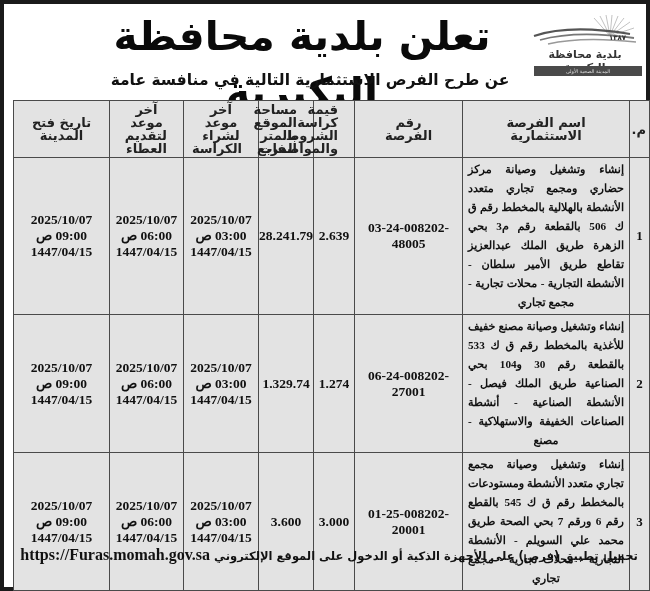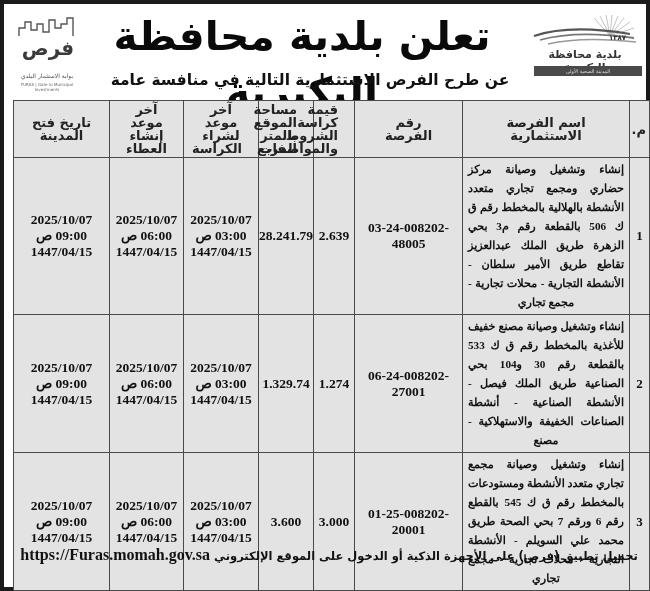--- a/index.html
+++ b/index.html
@@ -63,28 +63,20 @@
     .footer .line1 { font-size: 11.5px; line-height: 20px; }
     .footer .line2 { font-size: 11.5px; line-height: 22px; }
     .footer .url { font-family: "Liberation Serif", serif; font-size: 16px; font-weight: bold; direction: ltr; unicode-bidi: embed; }
   </style>
 </head>
 <body>
 
 <div class="frame">
 
   <div class="header">
-    <div class="logo-left">
-      <svg width="60" height="22" viewBox="0 0 60 22">
-        <polyline points="2,20 2,12 8,12 8,6 14,6 14,14 20,14 20,8 26,8 26,16 32,16 32,4 38,4 38,12 44,12 44,8 50,8 50,2 56,2 56,20" fill="none" stroke="#555" stroke-width="1.4"></polyline>
-      </svg>
-      <div class="furas">فرص</div>
-      <div class="portal">بوابة الاستثمار البلدي</div>
-      <div class="portal-en">FURAS | Gate to Municipal Investments</div>
-    </div>
 
     <div class="main-title">تعلن بلدية محافظة البكيرية</div>
     <div class="subtitle">عن طرح الفرص الاستثمارية التالية في منافسة عامة حسب الجدول التالي :</div>
 
     <div class="logo-right">
       <svg width="110" height="34" viewBox="0 0 110 34">
         <g stroke="#999" stroke-width="0.6">
           <line x1="80" y1="22" x2="70" y2="2"></line>
             <line x1="80" y1="22" x2="76" y2="1"></line>
             <line x1="80" y1="22" x2="82" y2="1"></line>
@@ -117,21 +109,21 @@
         <col style="width:96px">
       </colgroup>
       <thead>
         <tr>
           <th>م.</th>
           <th>اسم الفرصة الاستثمارية</th>
           <th>رقم الفرصة</th>
           <th>قيمة كراسة الشروط والمواصفات</th>
           <th>مساحة الموقع بالمتر المربع</th>
           <th>آخر موعد لشراء الكراسة</th>
-          <th>آخر موعد إنشاء العطاء</th>
+          <th>آخر موعد لتقديم العطاء</th>
           <th>تاريخ فتح المدينة</th>
         </tr>
       </thead>
       <tbody>
         <tr>
           <td class="idx">1</td>
           <td class="name">إنشاء وتشغيل وصيانة مركز حضاري ومجمع تجاري متعدد الأنشطة بالهلالية بالمخطط رقم ق ك 506 بالقطعة رقم م3 بحي الزهرة طريق الملك عبدالعزيز تقاطع طريق الأمير سلطان - الأنشطة التجارية - محلات تجارية - مجمع تجاري</td>
           <td>03-24-008202-48005</td>
           <td>2.639</td>
           <td>28.241.79</td>

